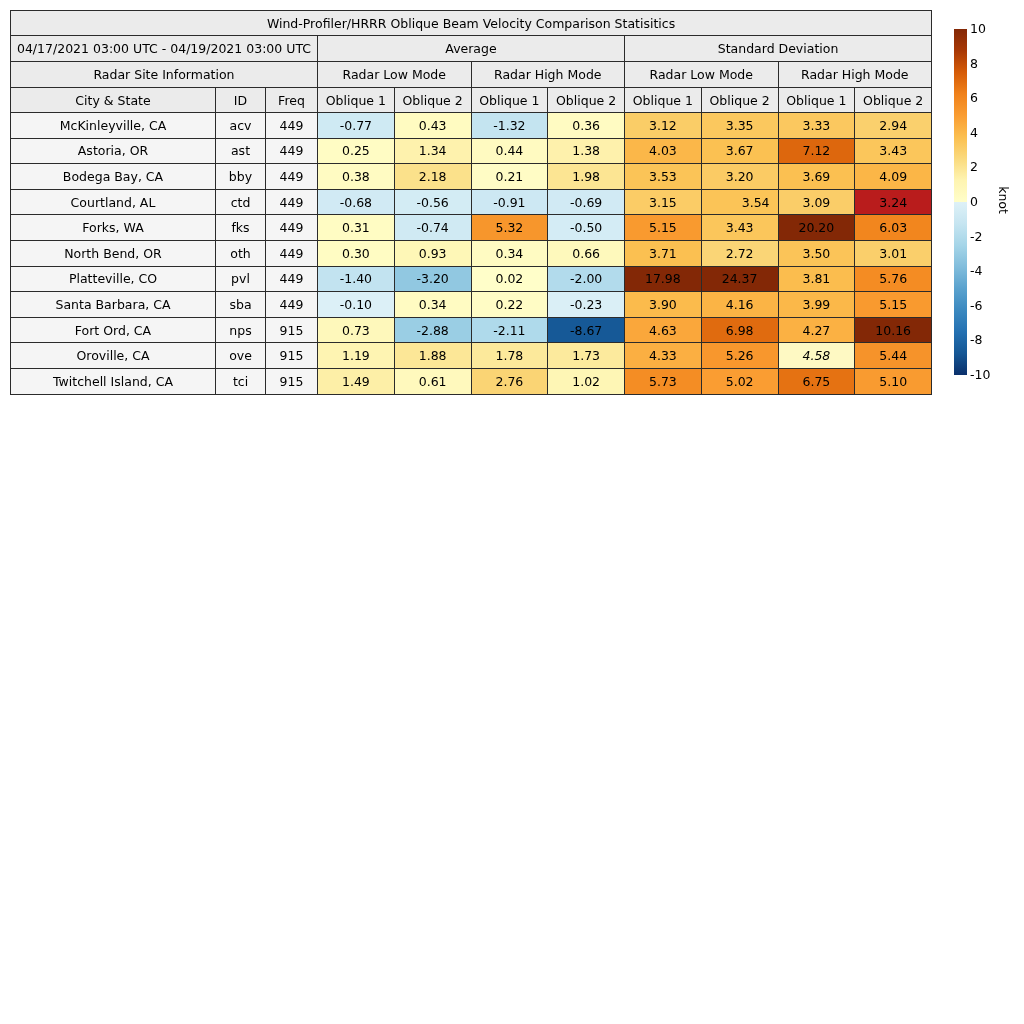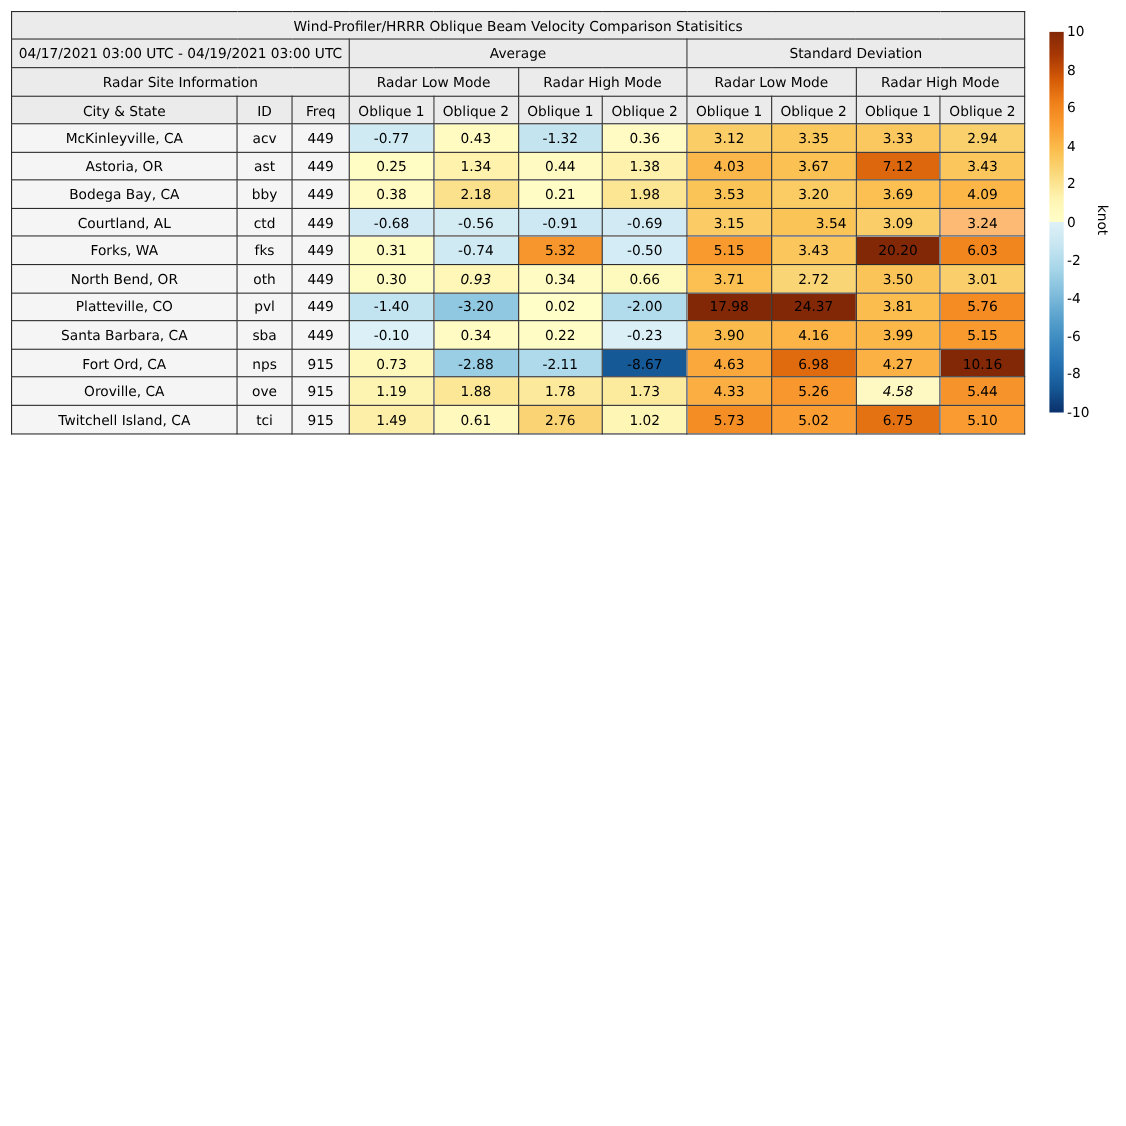--- a/index.html
+++ b/index.html
@@ -154,41 +154,41 @@
           <td class="site-cell">Courtland, AL</td>
           <td class="site-cell">ctd</td>
           <td class="site-cell">449</td>
           <td class="value-cell" style="background: rgb(209, 234, 244);">-0.68</td>
           <td class="value-cell" style="background: rgb(211, 236, 244);">-0.56</td>
           <td class="value-cell" style="background: rgb(205, 232, 243);">-0.91</td>
           <td class="value-cell" style="background: rgb(209, 234, 244);">-0.69</td>
           <td class="value-cell" style="background: rgb(251, 204, 102);">3.15</td>
           <td class="value-cell" style="background: rgb(251, 196, 87); padding-left: 32px;">3.54</td>
           <td class="value-cell" style="background: rgb(250, 205, 104);">3.09</td>
-          <td class="value-cell" style="background: #fdba74;">3.24</td>
+          <td class="value-cell" style="background: #b91c1c;">3.24</td>
         </tr>
         <tr class="data-row">
           <td class="site-cell">Forks, WA</td>
           <td class="site-cell">fks</td>
           <td class="site-cell">449</td>
           <td class="value-cell" style="background: rgb(255, 252, 195);">0.31</td>
           <td class="value-cell" style="background: rgb(208, 234, 243);">-0.74</td>
           <td class="value-cell" style="background: rgb(247, 150, 44);">5.32</td>
           <td class="value-cell" style="background: rgb(212, 236, 245);">-0.50</td>
           <td class="value-cell" style="background: rgb(249, 154, 47);">5.15</td>
           <td class="value-cell" style="background: rgb(251, 198, 91);">3.43</td>
           <td class="value-cell" style="background: rgb(131, 40, 6);">20.20</td>
           <td class="value-cell" style="background: rgb(242, 134, 30);">6.03</td>
         </tr>
         <tr class="data-row">
           <td class="site-cell">North Bend, OR</td>
           <td class="site-cell">oth</td>
           <td class="site-cell">449</td>
           <td class="value-cell" style="background: rgb(255, 252, 195);">0.30</td>
-          <td class="value-cell" style="background: rgb(254, 247, 183); font-style: italic;">0.93</td>
+          <td class="value-cell" style="background: rgb(254, 247, 183);">0.93</td>
           <td class="value-cell" style="background: rgb(255, 251, 194);">0.34</td>
           <td class="value-cell" style="background: rgb(254, 249, 188);">0.66</td>
           <td class="value-cell" style="background: rgb(251, 192, 81);">3.71</td>
           <td class="value-cell" style="background: rgb(250, 213, 118);">2.72</td>
           <td class="value-cell" style="background: rgb(251, 196, 88);">3.50</td>
           <td class="value-cell" style="background: rgb(250, 207, 107);">3.01</td>
         </tr>
         <tr class="data-row">
           <td class="site-cell">Platteville, CO</td>
           <td class="site-cell">pvl</td>

